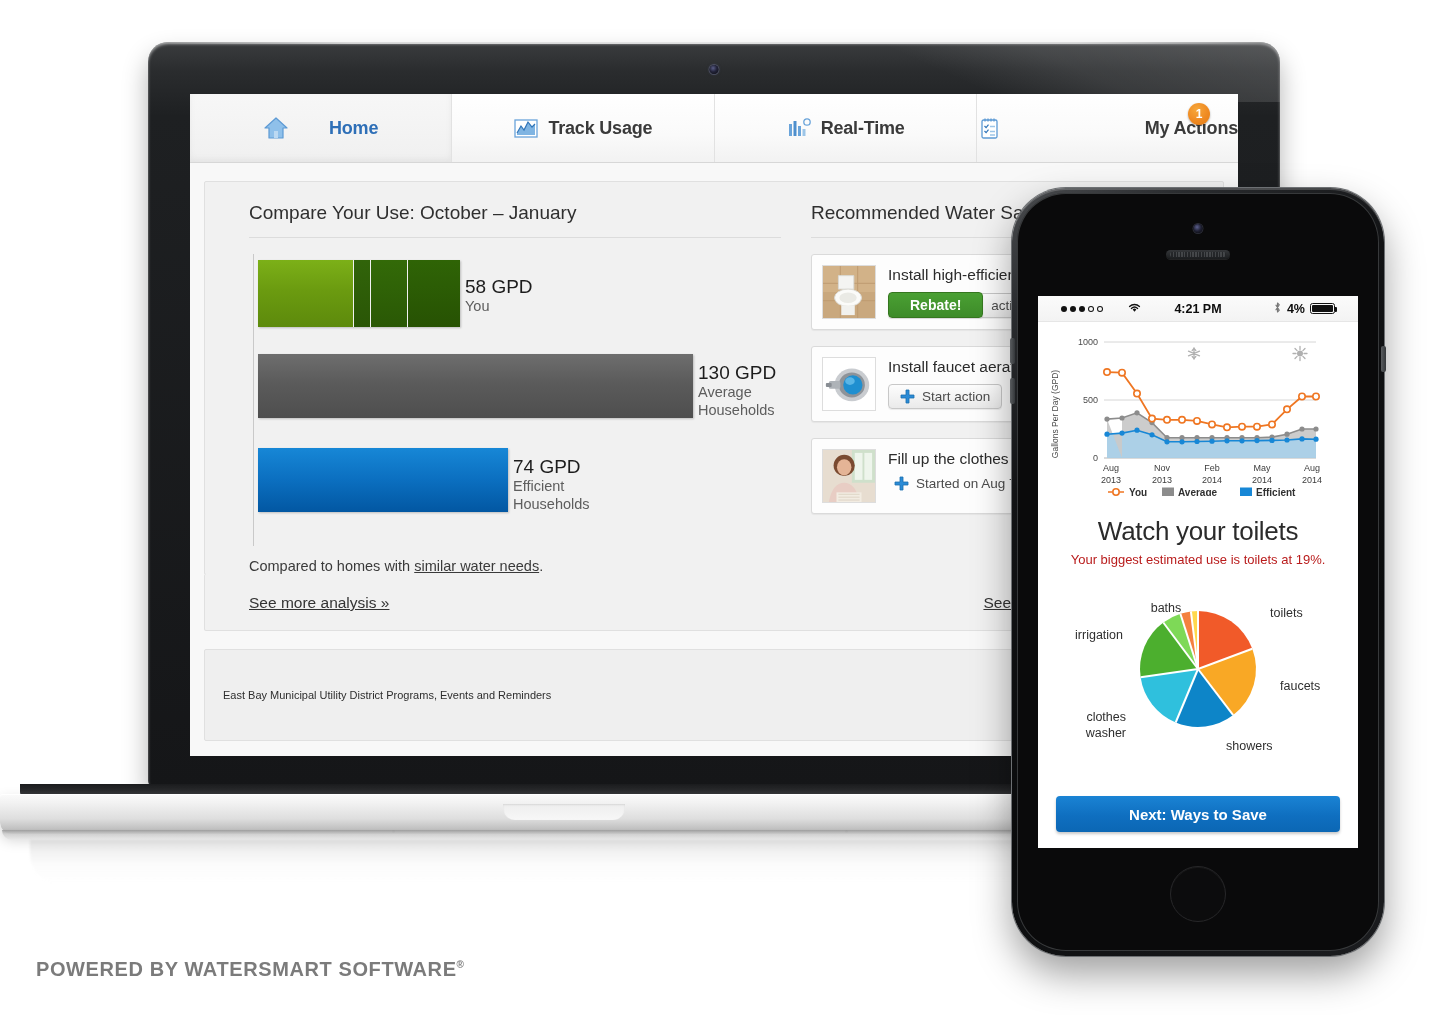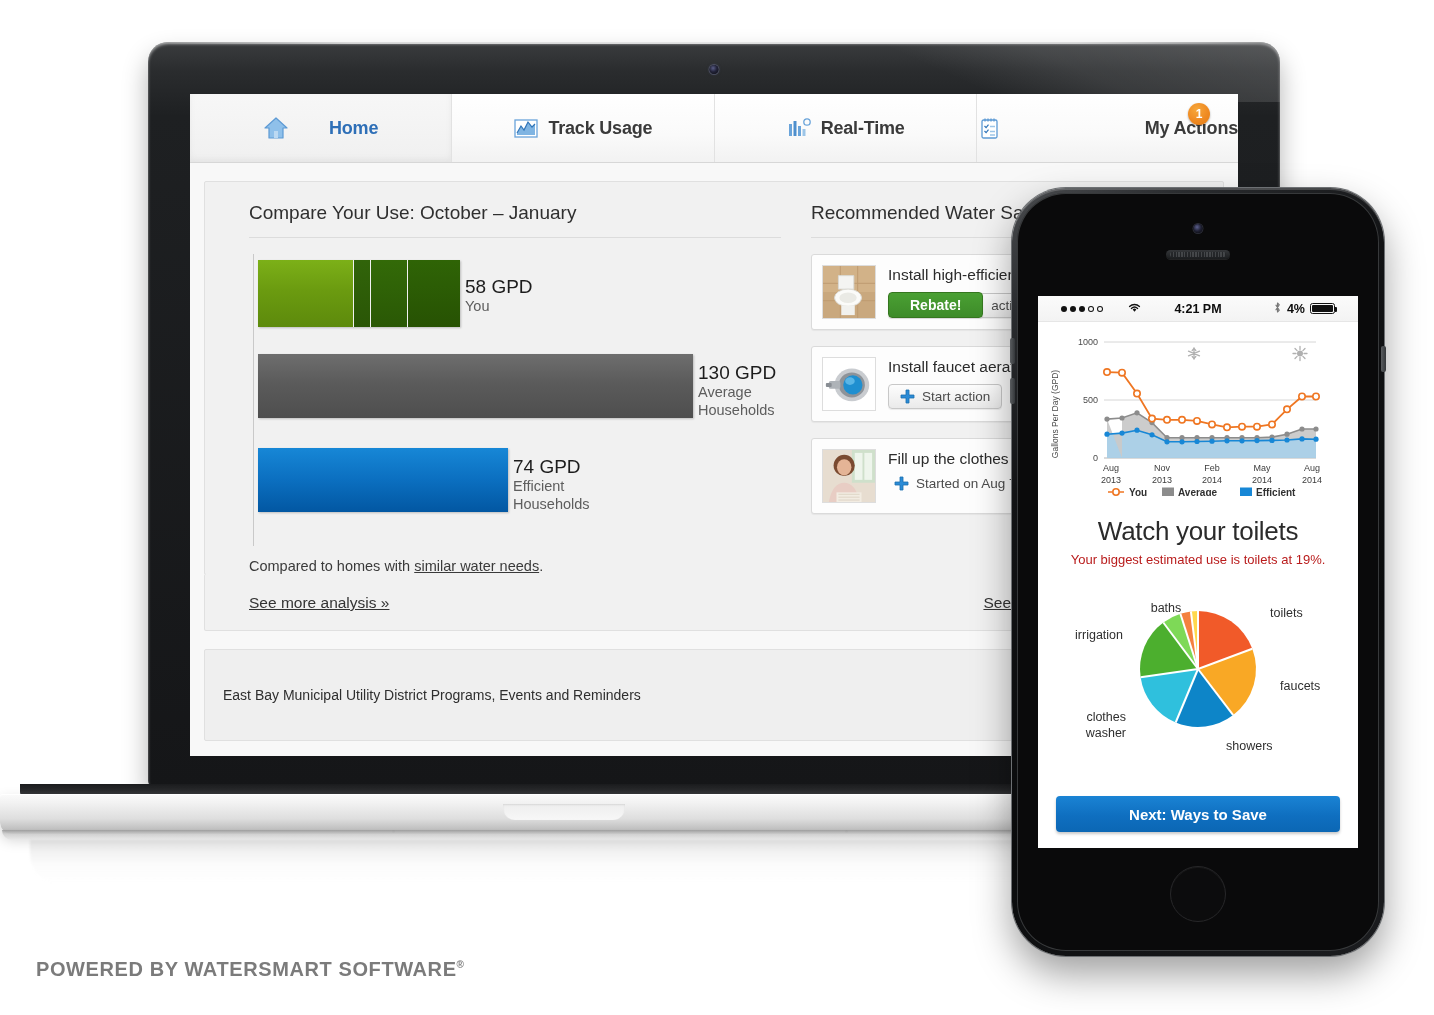--- a/index.html
+++ b/index.html
@@ -164,21 +164,21 @@
   .plus{ width:15px;height:15px;flex:0 0 auto;}
 
   .footlinks{ display:flex; padding:20px 44px 18px 44px; }
   .flink{ font-size:15.5px;color:#333; text-decoration:underline; cursor:pointer; }
   .flink.right{ margin-left:auto; margin-right:62px;}
 
   .panel2{
     background:#efefef; border:1px solid #e0e0e0; border-radius:2px; margin-top:18px;
     height:92px; display:flex; align-items:center; padding-left:18px;
   }
-  .panel2 .t{ font-size:14px; color:#2e2e2e;}
+  .panel2 .t{ font-size:11px; color:#2e2e2e;}
 
   
   #phone{ position:absolute; left:1012px; top:188px; width:372px; height:768px; }
   .ph-body{
     position:absolute; inset:0;
     background: linear-gradient(145deg,#4a4c4f 0%, #2a2c2f 12%, #121315 30%, #0a0b0c 65%, #1c1d20 100%);
     border-radius:54px;
     box-shadow: 0 0 0 1px #6d7073, 0 18px 38px rgba(0,0,0,.38), 0 2px 0 rgba(255,255,255,.18) inset;
   }
   .ph-inner{

